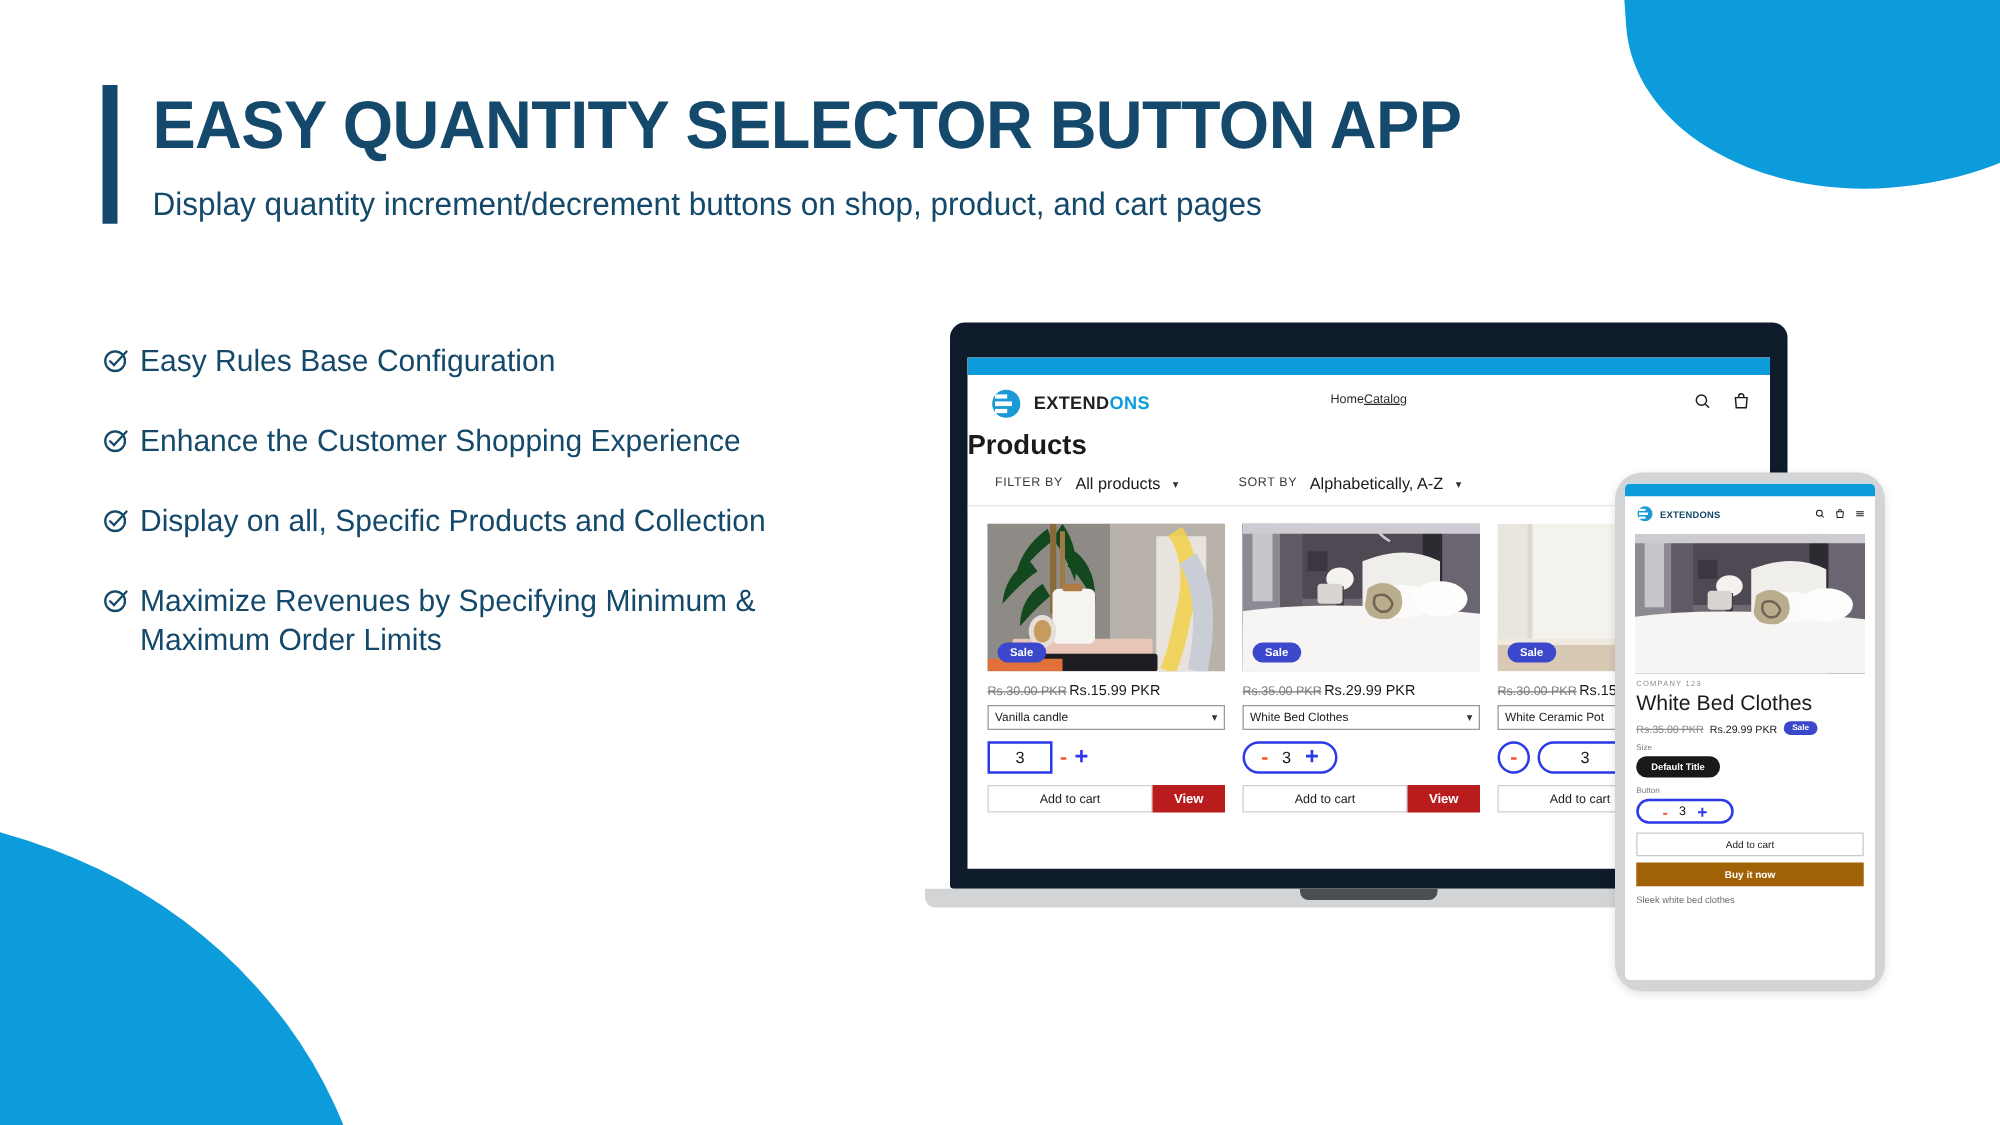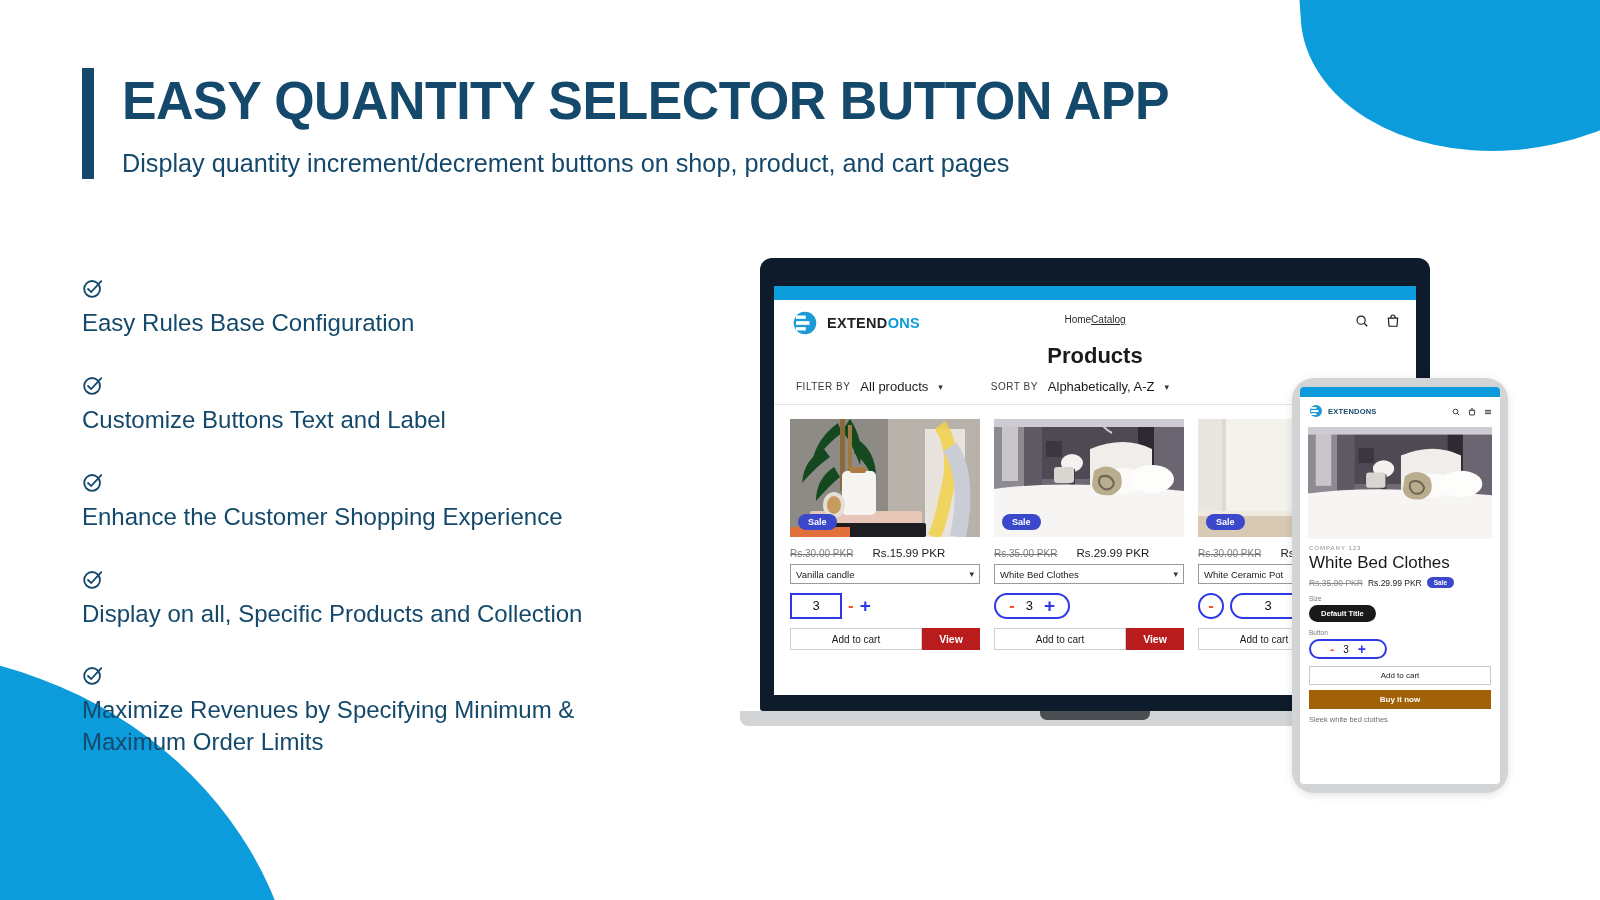--- a/index.html
+++ b/index.html
@@ -39,21 +39,21 @@
     transform: scaleX(0.96); transform-origin: left center;
     white-space: nowrap;
   }
   .subtitle {
     margin-top: 19px; font-size: 26px; color: #14496b; font-weight: 400;
     transform: scaleX(0.97); transform-origin: left center; white-space: nowrap;
   }
 
   
   .features { position: absolute; left: 82px; top: 274px; width: 680px; z-index: 3; }
-  .feature { display: flex; align-items: flex-start; margin-bottom: 32px; flex-direction: column; }
+  .feature { display: flex; align-items: flex-start; margin-bottom: 32px; }
   .feature:last-child { margin-bottom: 0; }
   .check-icon { flex: 0 0 30px; margin-top: 3px; }
   .feature-label {
     font-size: 24.5px; color: #14496b; line-height: 1.3;
     transform: scaleX(0.98); transform-origin: left center;
   }
 
   
   .devices { position: absolute; left: 680px; top: 250px; width: 880px; height: 560px; z-index: 2; }
 
@@ -91,21 +91,21 @@
     position: relative;
   }
   .logo { display: flex; align-items: center; gap: 7px; }
   .logo-text { font-size: 14.5px; font-weight: 800; letter-spacing: .3px; }
   .logo-text .k { color: #231f20; }
   .logo-text .b { color: #0c9cdb; }
   .nav-wrap { position: absolute; left: 0; right: 0; top: 9px; text-align: center; pointer-events: none; }
   .nav { display: inline-flex; gap: 0; font-size: 10px; color: #2b2b2b; pointer-events: auto; }
   .nav a { color: #2b2b2b; text-decoration: none; }
   .nav a.active { text-decoration: underline; }
-  .page-title { text-align: center; font-size: 22px; font-weight: 700; color: #1a1a1a; margin: 3px 0 10px 0; }
+  .page-title { font-size: 22px; font-weight: 700; color: #1a1a1a; margin: 3px 0 10px 0; }
   .head-icons { margin-left: auto; display: flex; gap: 17px; align-items: center; color: #1a1a1a; }
 
   .toolbar {
     display: flex; align-items: center; gap: 10px;
     padding: 0 22px 10px 22px;
     border-bottom: 1px solid #e6e6e6;
     font-size: 11.5px; color: #1a1a1a;
   }
   .tb-label { font-size: 10px; letter-spacing: .5px; color: #3a3a3a; }
   .tb-value { font-size: 13px; color: #1a1a1a; }
@@ -115,21 +115,21 @@
   .grid { display: flex; gap: 14px; padding: 14px 16px 0 16px; }
   .card { width: 190px; flex: 0 0 190px; }
   .card-img {
     height: 118px; width: 100%; position: relative; overflow: hidden;
   }
   .sale-badge {
     position: absolute; left: 8px; bottom: 7px;
     background: #3b48cc; color: #fff; font-size: 9px; font-weight: 600;
     padding: 3px 10px; border-radius: 10px;
   }
-  .price-row { margin-top: 10px; font-size: 11.5px; display: flex; gap: 19px; align-items: flex-end; color: #1a1a1a; }
+  .price-row { margin-top: 10px; font-size: 11.5px; display: flex; gap: 2px; align-items: flex-end; color: #1a1a1a; }
   .price-old { text-decoration: line-through; color: #7b7b7b; font-size: 10px; }
   .variant-select {
     margin-top: 5px; width: 100%; height: 20px;
     border: 1px solid #999; background: #fff;
     display: flex; align-items: center; justify-content: space-between;
     padding: 0 5px; font-size: 9.5px; color: #1a1a1a;
   }
   .qty { margin-top: 8px; display: flex; align-items: center; gap: 6px; height: 27px; }
   .qty-box {
     width: 52px; height: 26px; border: 2px solid #2b39e8; background: #fff;
@@ -228,29 +228,20 @@
 
 <div class="features">
   <div class="feature">
     <span class="check-icon">
       <svg width="22" height="22" viewBox="0 0 24 24">
           <circle cx="11" cy="13" r="8.6" fill="none" stroke="#14496b" stroke-width="2"></circle>
           <path d="M6.6 13.1 L10 16.4 L21 4.6" fill="none" stroke="#14496b" stroke-width="2" stroke-linecap="round"></path>
         </svg>
     </span>
     <span class="feature-label">Easy Rules Base Configuration</span>
-  </div>
-  <div class="feature">
-    <span class="check-icon">
-      <svg width="22" height="22" viewBox="0 0 24 24">
-          <circle cx="11" cy="13" r="8.6" fill="none" stroke="#14496b" stroke-width="2"></circle>
-          <path d="M6.6 13.1 L10 16.4 L21 4.6" fill="none" stroke="#14496b" stroke-width="2" stroke-linecap="round"></path>
-        </svg>
-    </span>
-    <span class="feature-label">Customize Buttons Text and Label</span>
   </div>
   <div class="feature">
     <span class="check-icon">
       <svg width="22" height="22" viewBox="0 0 24 24">
           <circle cx="11" cy="13" r="8.6" fill="none" stroke="#14496b" stroke-width="2"></circle>
           <path d="M6.6 13.1 L10 16.4 L21 4.6" fill="none" stroke="#14496b" stroke-width="2" stroke-linecap="round"></path>
         </svg>
     </span>
     <span class="feature-label">Enhance the Customer Shopping Experience</span>
   </div>

